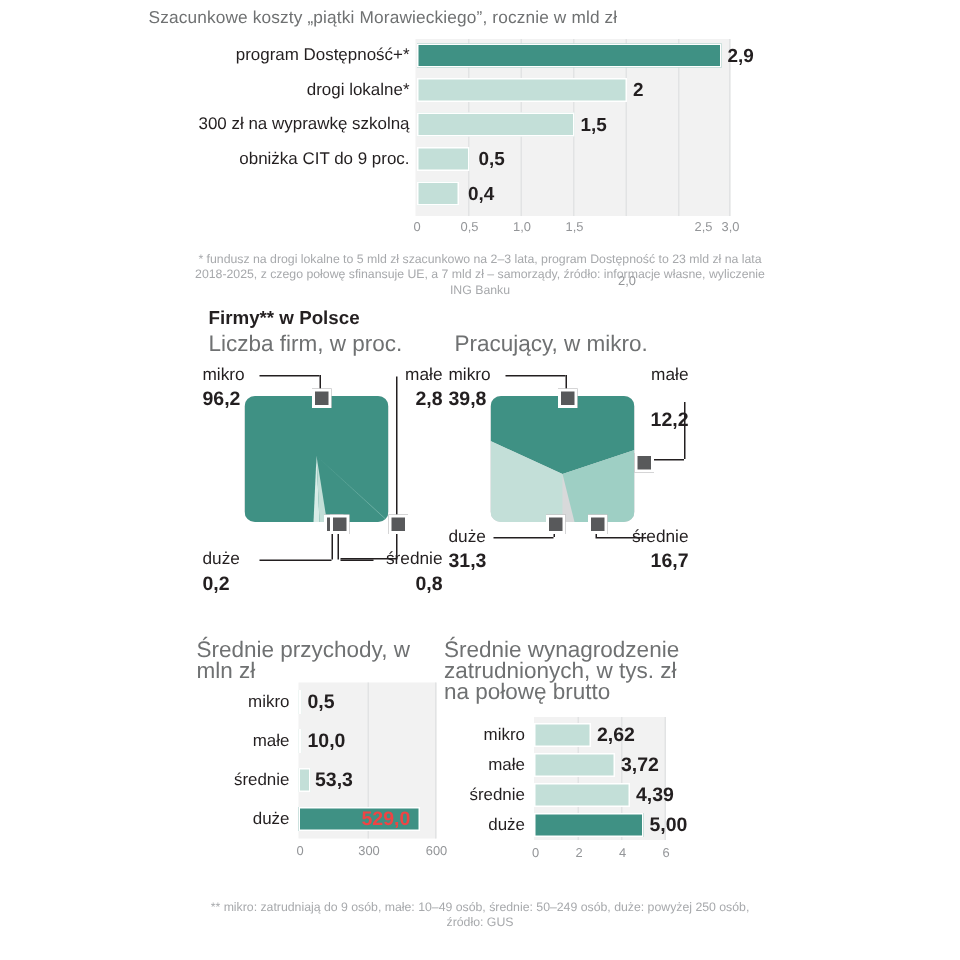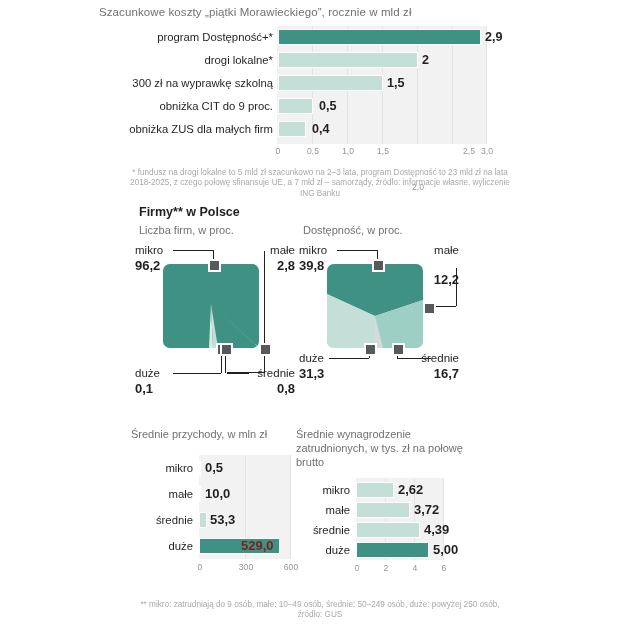--- a/index.html
+++ b/index.html
@@ -14,21 +14,21 @@
   .page{position:absolute;left:0;top:0;width:640px;height:640px;}
 
   
   .sect-title{
     font-size:11.5px;color:#6f7172;font-weight:400;letter-spacing:0.1px;
   }
   .block-title{
     font-size:12.5px;color:#231f20;font-weight:700;
   }
   .sub-title{
-    font-size:11px;color:#6f7172;font-weight:400;line-height:14px;
+    font-size:15px;color:#6f7172;font-weight:400;line-height:14px;
   }
   .foot{
     font-size:8.2px;color:#a7a9ac;line-height:10.4px;
   }
   .foot.center{text-align:center;}
 
   
   #chart1{position:absolute;left:100px;top:26px;width:404px;height:132px;}
   #chart1 .plot{
     position:absolute;left:177px;top:0;width:210px;height:118px;
@@ -77,21 +77,21 @@
   .sbc .grid{position:absolute;top:0;bottom:0;width:1px;background:#e2e3e4;}
   .sbc .slabel{
     position:absolute;height:20px;line-height:20px;text-align:right;
     font-size:11.3px;color:#231f20;white-space:nowrap;
   }
   .sbc .sbar{position:absolute;height:16px;border:1px solid #ffffff;box-sizing:border-box;}
   .sbc .sval{
     position:absolute;height:18px;line-height:18px;
     font-size:13px;font-weight:700;color:#231f20;white-space:nowrap;
   }
-  .sbc .sval.inside{color:#7f1d1d;}
+  .sbc .sval.inside{color:#ef4444;}
   .sbc .axis{position:absolute;height:14px;}
   .sbc .tick{
     position:absolute;top:0;font-size:8.6px;color:#939598;
     transform:translateX(-50%);white-space:nowrap;
   }
 </style>
 </head>
 <body>
 
 <div class="page">
@@ -125,23 +125,20 @@
     </div>
     <div class="bar" style="top:49px;width:105px;background:#c3dfd8;"></div>
     <div class="bval" style="left:287px;top:48px;">1,5</div>
 
     <div class="row" style="top:69px;">
       <div class="rlabel">obniżka CIT do 9 proc.</div>
     </div>
     <div class="bar" style="top:72px;width:35px;background:#c3dfd8;"></div>
     <div class="bval" style="left:219px;top:71px;">0,5</div>
 
-    <div class="row" style="top:92px;">
-      <div class="rlabel">obniżka ZUS dla małych firm</div>
-    </div>
     <div class="bar" style="top:95px;width:28px;background:#c3dfd8;"></div>
     <div class="bval" style="left:212px;top:94px;">0,4</div>
 
     <div class="axis">
       <div class="tick" style="left:1px;">0</div>
       <div class="tick" style="left:36px;">0,5</div>
       <div class="tick" style="left:71px;">1,0</div>
       <div class="tick" style="left:106px;">1,5</div>
       <div class="tick" style="left:141px;margin-top:36px;">2,0</div>
       <div class="tick" style="left:192px;">2,5</div>
@@ -155,21 +152,21 @@
 
   <div class="sub-title" style="position:absolute;left:139px;top:223px;">Liczba firm, w proc.</div>
 
   <div class="mk-wrap" style="left:135px;top:244px;width:160px;height:155px;">
 
     <div class="mk-lab" style="left:0px;top:0px;">mikro</div>
     <div class="mk-val" style="left:0px;top:14px;">96,2</div>
     <div class="mk-lab" style="right:0px;top:0px;">małe</div>
     <div class="mk-val" style="right:0px;top:14px;">2,8</div>
     <div class="mk-lab" style="left:0px;top:123px;">duże</div>
-    <div class="mk-val" style="left:0px;top:137px;">0,1</div>
+    <div class="mk-val" style="left:0px;top:137px;">0,2</div>
     <div class="mk-lab" style="right:0px;top:123px;">średnie</div>
     <div class="mk-val" style="right:0px;top:137px;">0,8</div>
 
     <div class="ln h" style="left:38px;top:6px;width:40px;"></div>
     <div class="ln v" style="left:78px;top:6px;height:13px;"></div>
 
     <div class="ln v" style="left:129px;top:7px;height:121px;"></div>
     <div class="ln h" style="left:92px;top:128px;width:38px;"></div>
 
     <div class="ln h" style="left:38px;top:129px;width:48px;"></div>
@@ -186,21 +183,21 @@
         <polygon points="96,84 96,83.6 48,40" fill="#9ecfc4"></polygon>
       </svg>
     </div>
 
     <div class="mk-node" style="left:73px;top:15px;"></div>
     <div class="mk-node" style="left:81px;top:99px;"></div>
     <div class="mk-node" style="left:85px;top:99px;"></div>
     <div class="mk-node" style="left:124px;top:99px;"></div>
   </div>
 
-  <div class="sub-title" style="position:absolute;left:303px;top:223px;">Dostępność, w proc.</div>
+  <div class="sub-title" style="position:absolute;left:303px;top:223px;">Pracujący, w mikro.</div>
 
   <div class="mk-wrap" style="left:299px;top:244px;width:160px;height:155px;">
 
     <div class="mk-lab" style="left:0px;top:0px;">mikro</div>
     <div class="mk-val" style="left:0px;top:14px;">39,8</div>
     <div class="mk-lab" style="right:0px;top:0px;">małe</div>
     <div class="mk-val" style="right:0px;top:28px;">12,2</div>
     <div class="mk-lab" style="left:0px;top:108px;">duże</div>
     <div class="mk-val" style="left:0px;top:122px;">31,3</div>
     <div class="mk-lab" style="right:0px;top:108px;">średnie</div>

